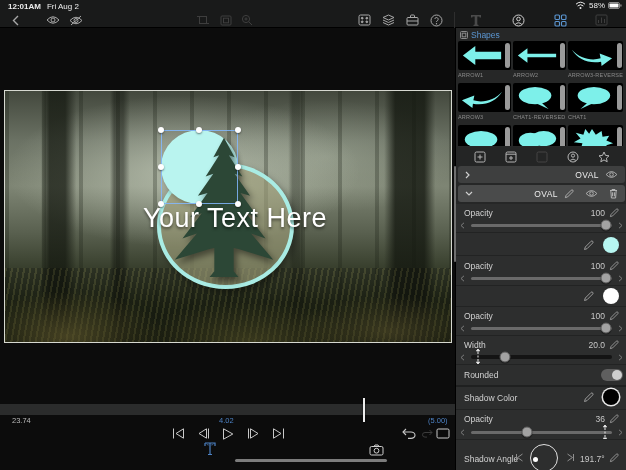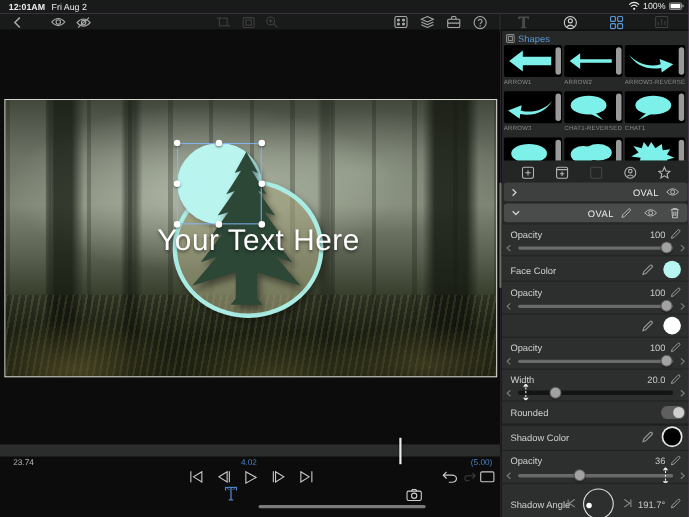--- a/index.html
+++ b/index.html
@@ -1,18 +1,18 @@
 <!DOCTYPE html>
 <html><head>
 <meta charset="utf-8">
 <style>
   * { margin:0; padding:0; box-sizing:border-box; }
   html,body { background:#000; }
   body { width:626px; height:470px; overflow:hidden; font-family:"Liberation Sans", sans-serif; }
-  #app { position:relative; width:626px; height:470px; background:#f0abfc; overflow:hidden; }
+  #app { position:relative; width:626px; height:470px; background:#fde047; overflow:hidden; }
   .abs { position:absolute; }
   svg { display:block; }
 
   
   #statusbar { position:absolute; left:0; top:0; width:626px; height:12px; background:#191a1a; }
   .status-left { position:absolute; left:8px; top:2px; font-size:8px; color:#ededed; }
   .status-left b { font-weight:bold; margin-right:6px; }
   .status-right { position:absolute; right:4px; top:1px; display:flex; align-items:center; gap:3px; color:#ededed; font-size:8px; }
   #topbar { position:absolute; left:0; top:12px; width:626px; height:16px; background:#191a1a; border-bottom:1px solid #000; }
   .tb-icon { position:absolute; top:1px; width:16px; height:14px; display:flex; align-items:center; justify-content:center; color:#a8a8a8; }
@@ -109,21 +109,21 @@
       <b>12:01AM</b><span>Fri Aug 2</span>
     </div>
     <div class="status-right">
       <span>
           <svg width="11" height="9" viewBox="0 0 11 9" fill="none" stroke="#ededed" stroke-width="1">
             <path d="M1 3.2 Q5.5 -0.8 10 3.2"></path>
             <path d="M2.6 5 Q5.5 2.4 8.4 5"></path>
             <circle cx="5.5" cy="7" r="1" fill="#ededed" stroke="none"></circle>
           </svg>
         </span>
-      <span>100%</span>
+      <span>58%</span>
       <span>
           <svg width="14" height="7" viewBox="0 0 14 7">
             <rect x="0.5" y="0.5" width="11" height="6" rx="1.5" fill="none" stroke="#8a8a8a"></rect>
             <rect x="1.5" y="1.5" width="9" height="4" rx="0.8" fill="#fff"></rect>
             <rect x="12.2" y="2.2" width="1.4" height="2.6" rx="0.7" fill="#8a8a8a"></rect>
           </svg>
         </span>
     </div>
   </div>
 
@@ -524,23 +524,20 @@
             <div class="sl-thumb" style="left: 96%;"></div>
           </div>
         <span class="sl-arr">
             <svg width="5" height="7" viewBox="0 0 5 7" fill="none" stroke="currentColor">
               <path d="M1 0.8 L4 3.5 L1 6.2"></path>
             </svg>
           </span>
       </div>
       <div class="psep" style="top:28px"></div>
 
-      <div class="prow" style="top:36px">
-        <span class="plabel">Face Color</span>
-      </div>
       <span class="pencil abs" style="left:127px;top:36px">
           <svg width="11" height="11" viewBox="0 0 11 11" fill="none" stroke="currentColor">
             <path d="M1.5 9.5 L2.3 7 L8 1.3 A0.9 0.9 0 0 1 9.7 3 L4 8.7 Z"></path>
           </svg>
         </span>
       <span class="swatch" style="left: 147px; top: 33px; background: rgb(183, 246, 241);"></span>
       <div class="psep" style="top:51px"></div>
 
       <div class="prow" style="top:56px">
         <span class="plabel">Opacity</span>

